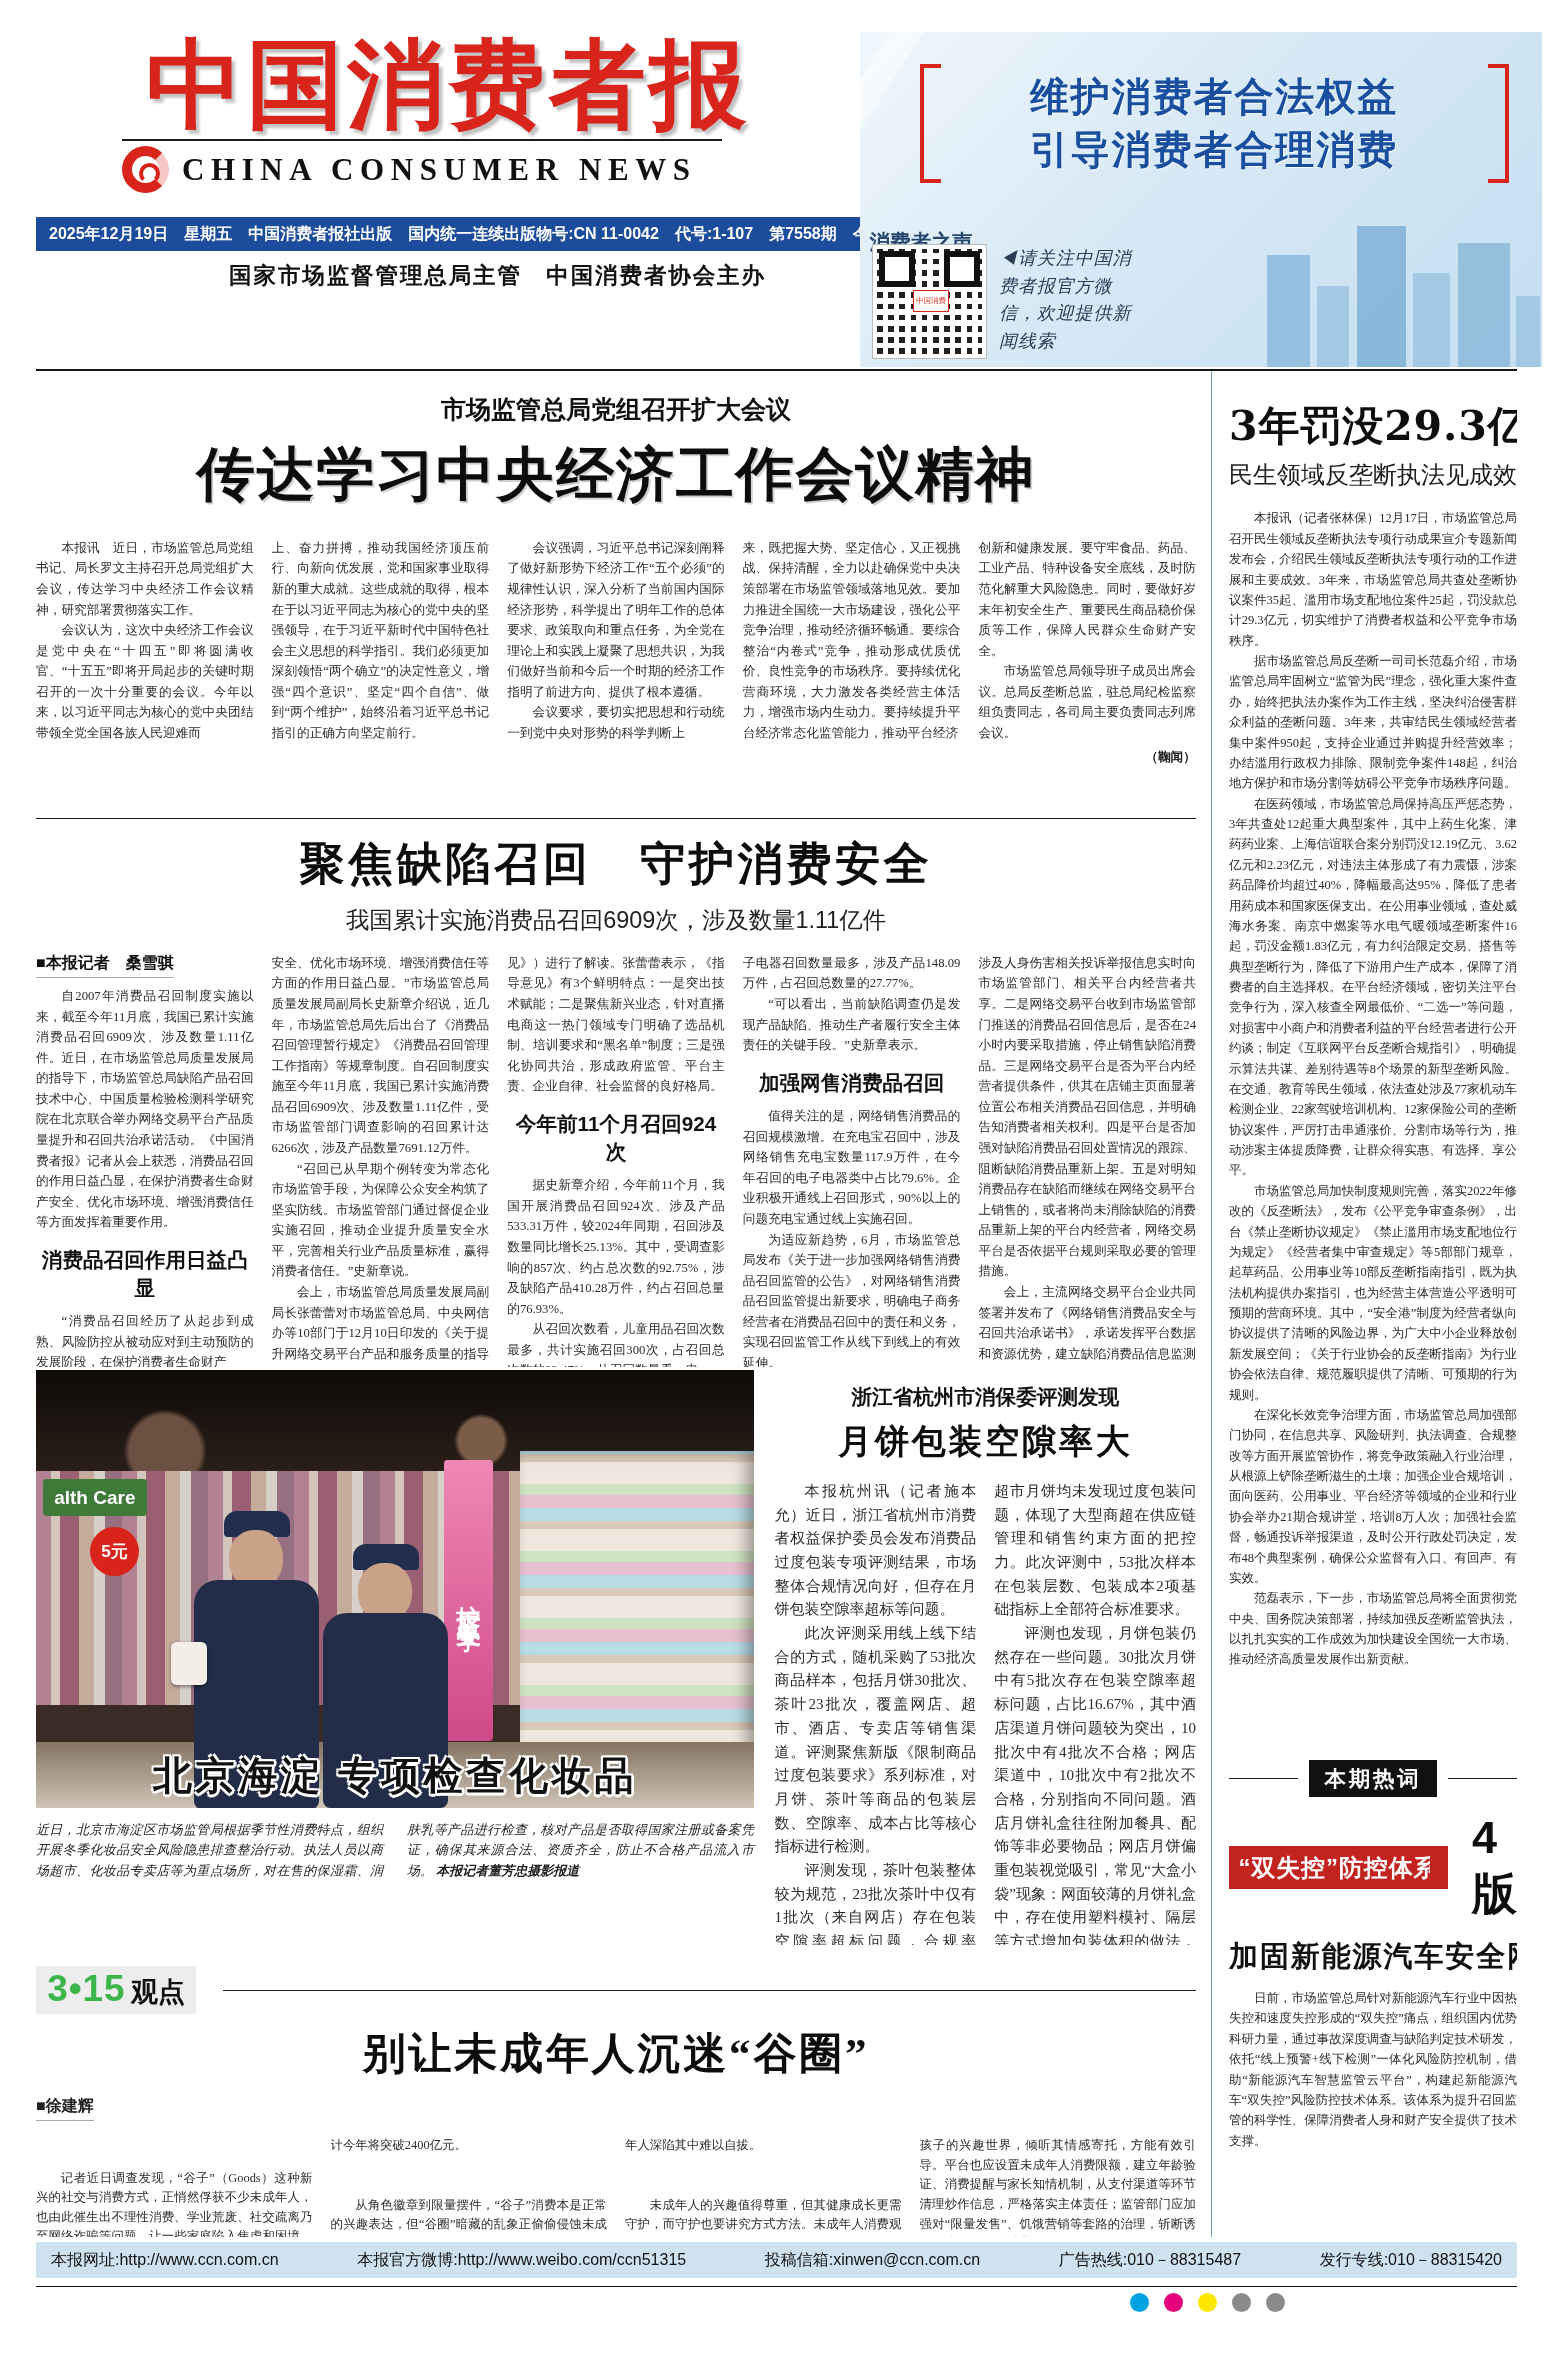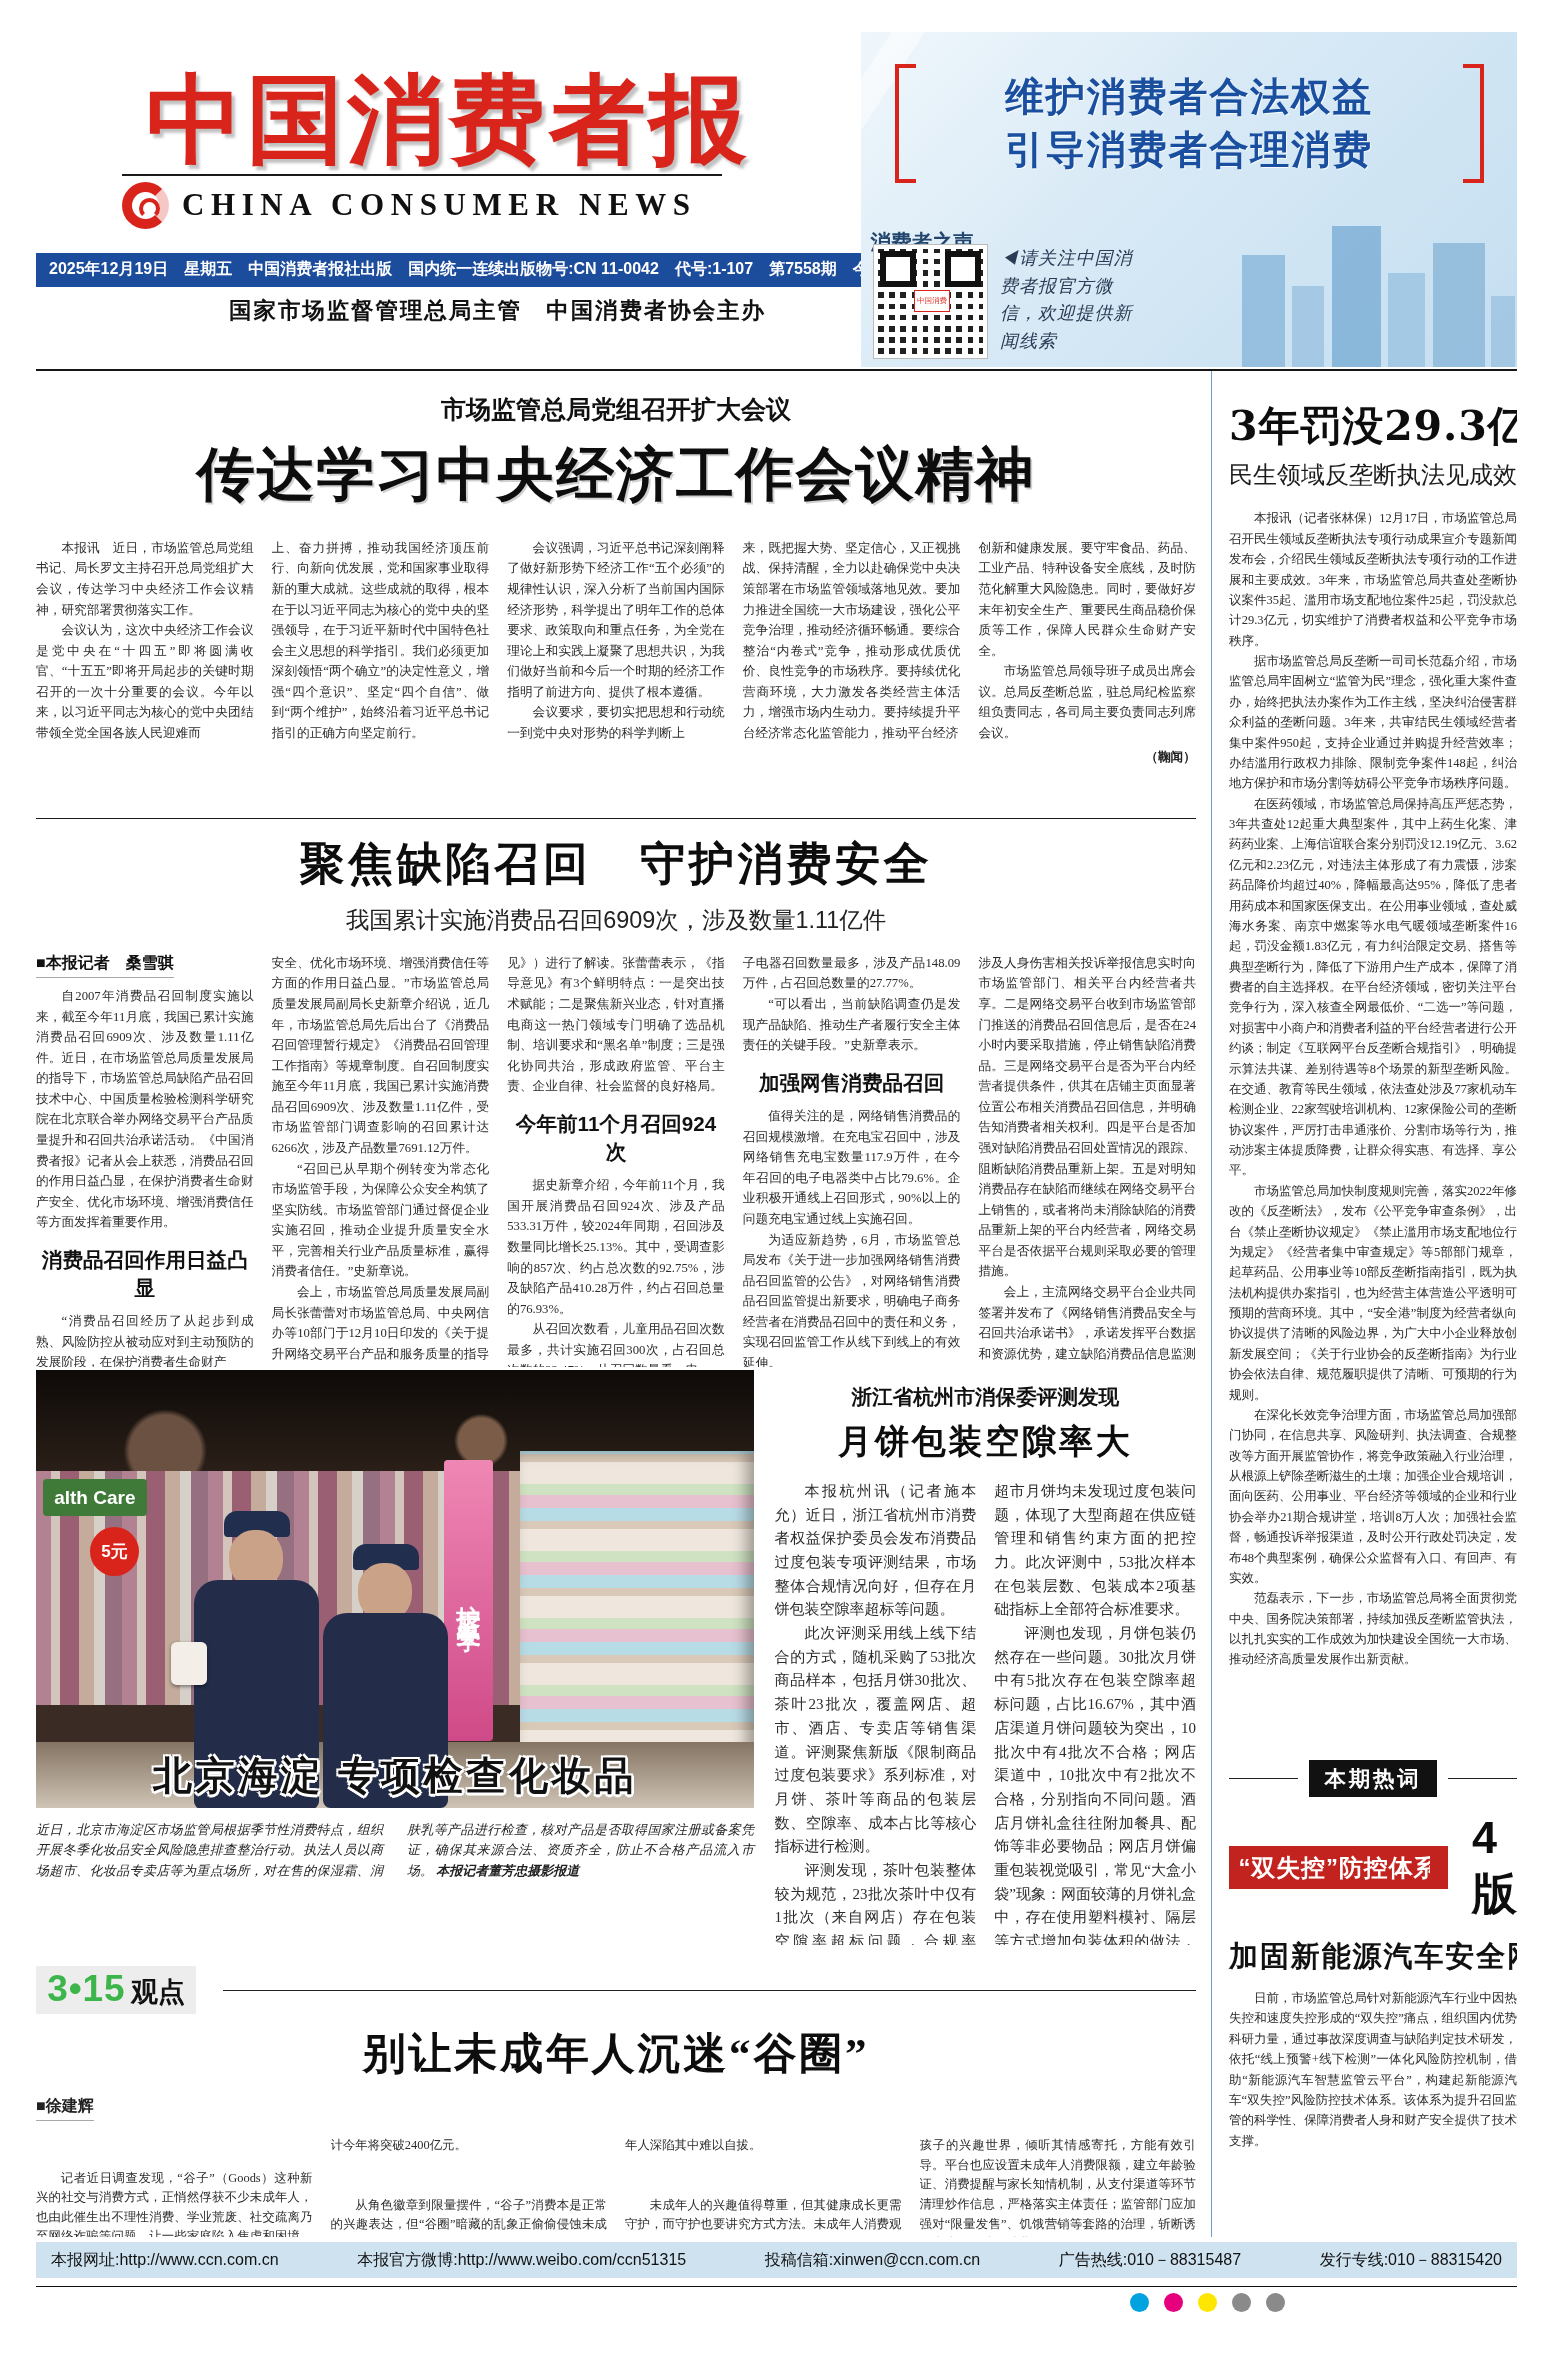--- a/index.html
+++ b/index.html
@@ -1,40 +1,40 @@
 <!DOCTYPE html>
 <html style="font-size:15px"><head>
 <meta charset="utf-8">
 <style>
   html,body{margin:0;padding:0;background:#eef0f2;}
   .page{position:relative;width:1553px;height:2375px;margin:0 auto;background:#ffffff;
         font-family:"Liberation Serif",serif;color:#222;overflow:hidden;}
   
   .header{padding:32px 36px 0 36px;}
-  .header-top{display:flex;justify-content:space-between;align-items:center;}
+  .header-top{display:flex;justify-content:space-between;align-items:flex-start;}
   .masthead{width:824px;}
   .masthead-title{font-family:"DejaVu Serif",serif;font-weight:bold;color:#d9241b;
     font-size:97px;line-height:1.08;letter-spacing:3.7px;white-space:nowrap;text-align:center;
     text-shadow:3.7px 3.7px 2.8px rgba(120,120,120,.45);}
   .en-row{display:flex;align-items:center;gap:13px;margin:1.9px 0 0 86px;width:600px;
     border-top:2.8px solid #1a1a1a;padding-top:5.6px;}
   .logo-circle{width:47px;height:47px;border-radius:50%;border:10.3px solid #d9241b;
     border-right-color:rgba(217,36,27,.25);box-sizing:border-box;position:relative;flex:0 0 auto;}
   .logo-circle::after{content:"";position:absolute;left:6.6px;top:6.6px;width:13px;height:13px;
     border:4.7px solid #d9241b;border-bottom-color:transparent;border-radius:50%;}
   .en-text{font-family:"Liberation Serif",serif;font-weight:bold;font-size:31px;letter-spacing:6.6px;color:#111;white-space:nowrap;}
   .dateline{margin-top:24px;width:923px;background:#1c4c9c;color:#fff;
     font-family:"Liberation Sans",sans-serif;font-size:16px;font-weight:bold;
     padding:6.6px 13px;box-sizing:border-box;white-space:nowrap;overflow:hidden;}
   .organizers{width:923px;text-align:center;font-family:"Liberation Sans",sans-serif;
     font-weight:bold;font-size:22.5px;letter-spacing:1.9px;padding:8.4px 0 5.6px;color:#111;}
   .header-rule{border-bottom:2.8px solid #161616;margin-top:1.9px;}
   
   .banner{width:656px;height:335px;background:linear-gradient(135deg,#f0f7fc 0%,#d9eaf6 40%,#c4def0 100%);
-    position:relative;overflow:hidden;flex:0 0 auto;}
+    position:relative;overflow:hidden;flex:0 0 auto;padding-left:26px;}
   .banner-streak{position:absolute;left:-56px;top:-37px;width:450px;height:394px;
     background:linear-gradient(115deg,rgba(255,255,255,.75) 0 36px,rgba(255,255,255,0) 36px 84px,
     rgba(255,255,255,.5) 84px 112px,rgba(255,255,255,0) 112px);transform:rotate(8deg);}
   .slogan-wrap{position:relative;margin:32px auto 0;width:525px;padding:5.6px 32px;}
   .slogan-wrap::before,.slogan-wrap::after{content:"";position:absolute;top:0;bottom:0;width:17px;border:4.7px solid #d9241b;}
   .slogan-wrap::before{left:0;border-right:none;}
   .slogan-wrap::after{right:0;border-left:none;}
   .slogan-line{color:#1a4fa0;font-family:"Liberation Sans",sans-serif;font-weight:900;
     font-size:39px;line-height:1.38;text-align:center;letter-spacing:1.9px;white-space:nowrap;
     text-shadow:0.9px 0.9px 0 rgba(255,255,255,.8);}

